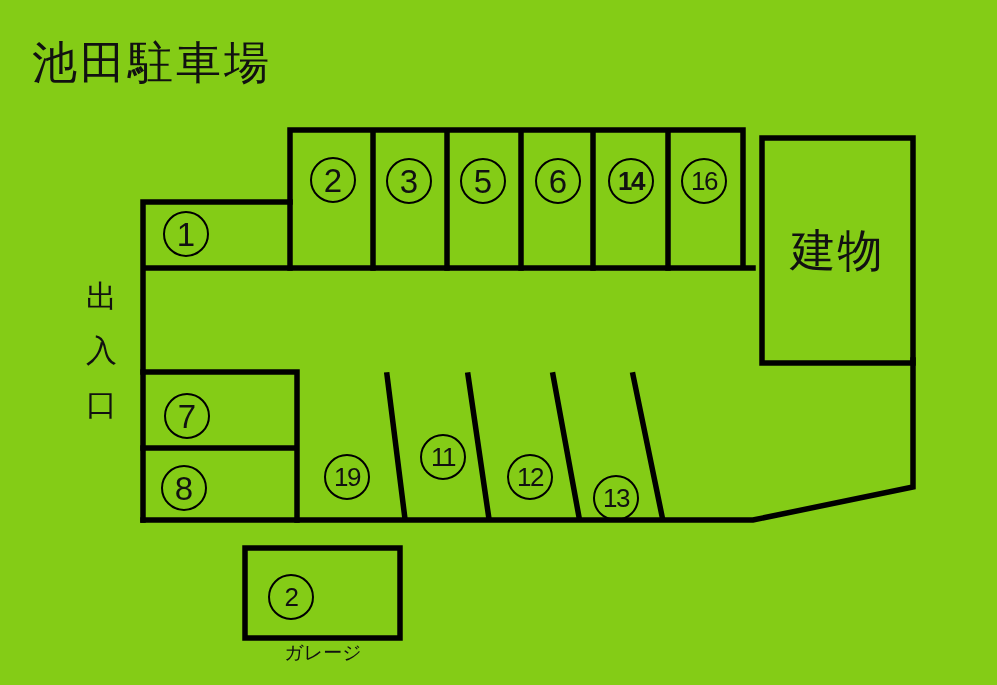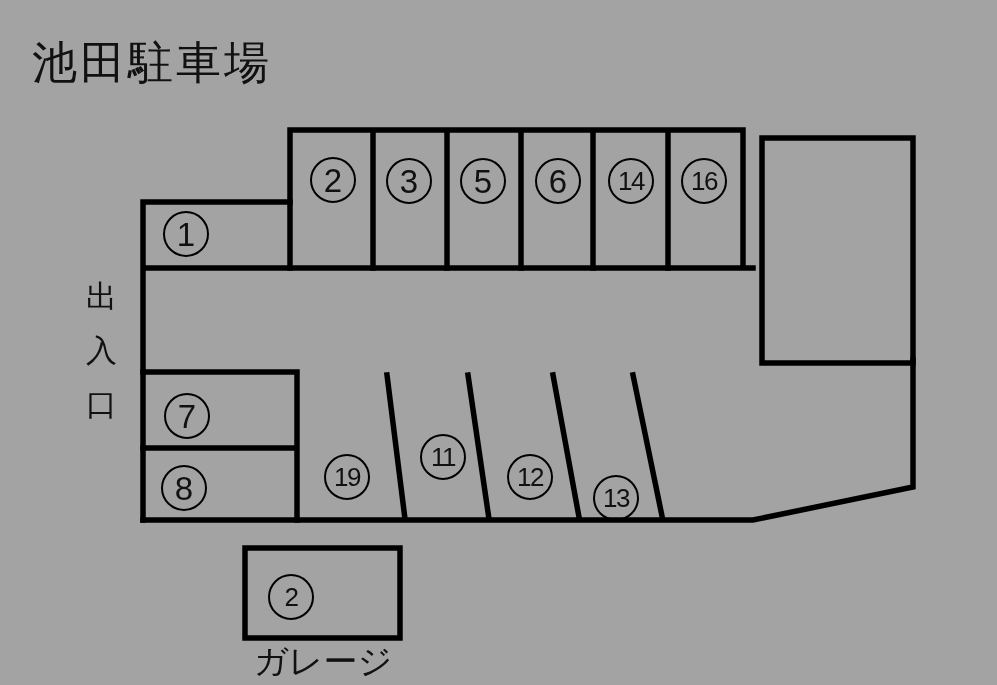--- a/index.html
+++ b/index.html
@@ -4,21 +4,21 @@
 <style>
   html, body {
     margin: 0;
     padding: 0;
     background: #ffffff;
   }
   .canvas {
     position: relative;
     width: 997px;
     height: 685px;
-    background: #a3a3a3;
+    background: #84cc16;
     font-family: "Liberation Sans", "DejaVu Sans", sans-serif;
     color: #111111;
     overflow: hidden;
   }
   .title {
     position: absolute;
     left: 32px;
     top: 38px;
     font-size: 45px;
     line-height: 1.1;
@@ -79,21 +79,21 @@
     line-height: 1.1;
     letter-spacing: 2px;
     color: #111111;
   }
   .garage-caption {
     position: absolute;
     left: 243px;
     top: 643px;
     width: 160px;
     text-align: center;
-    font-size: 34px;
+    font-size: 19px;
     line-height: 1.1;
     color: #111111;
   }
 </style>
 </head>
 <body>
 
 <div class="canvas">
 
   <div class="title">池田駐車場</div>
@@ -113,32 +113,33 @@
     <path d="M387,375 L405,519 M468,375 L489,519 M553,375 L579,517 M633,375 L662,516"></path>
 
     <path d="M245,548 H400 V638 H245 Z"></path>
   </svg>
 
   <div class="stall-circle" style="left:163px; top:211px;">1</div>
   <div class="stall-circle" style="left:310px; top:157px;">2</div>
   <div class="stall-circle" style="left:386px; top:158px;">3</div>
   <div class="stall-circle" style="left:460px; top:158px;">5</div>
   <div class="stall-circle" style="left:535px; top:158px;">6</div>
-  <div class="stall-circle wide" style="left:608px; top:158px;">14</div>
+  <div class="stall-circle wide" style="left:608px; top:158px;font-weight:bold;">14</div>
   <div class="stall-circle wide" style="left:681px; top:158px;">16</div>
   <div class="stall-circle" style="left:164px; top:393px;">7</div>
   <div class="stall-circle" style="left:161px; top:465px;">8</div>
   <div class="stall-circle wide" style="left:324px; top:454px;">19</div>
   <div class="stall-circle wide" style="left:420px; top:434px;">11</div>
   <div class="stall-circle wide" style="left:507px; top:454px;text-align:center;">12</div>
   <div class="stall-circle wide" style="left:593px; top:454px;margin-top:21px;">13</div>
   <div class="stall-circle wide" style="left:268px; top:574px;">2</div>
 
   <div class="entrance">
     <span>出</span>
     <span>入</span>
     <span>口</span>
   </div>
 
+  <div class="building-label">建物</div>
 
   <div class="garage-caption">ガレージ</div>
 
 </div>
 
 </body></html>

